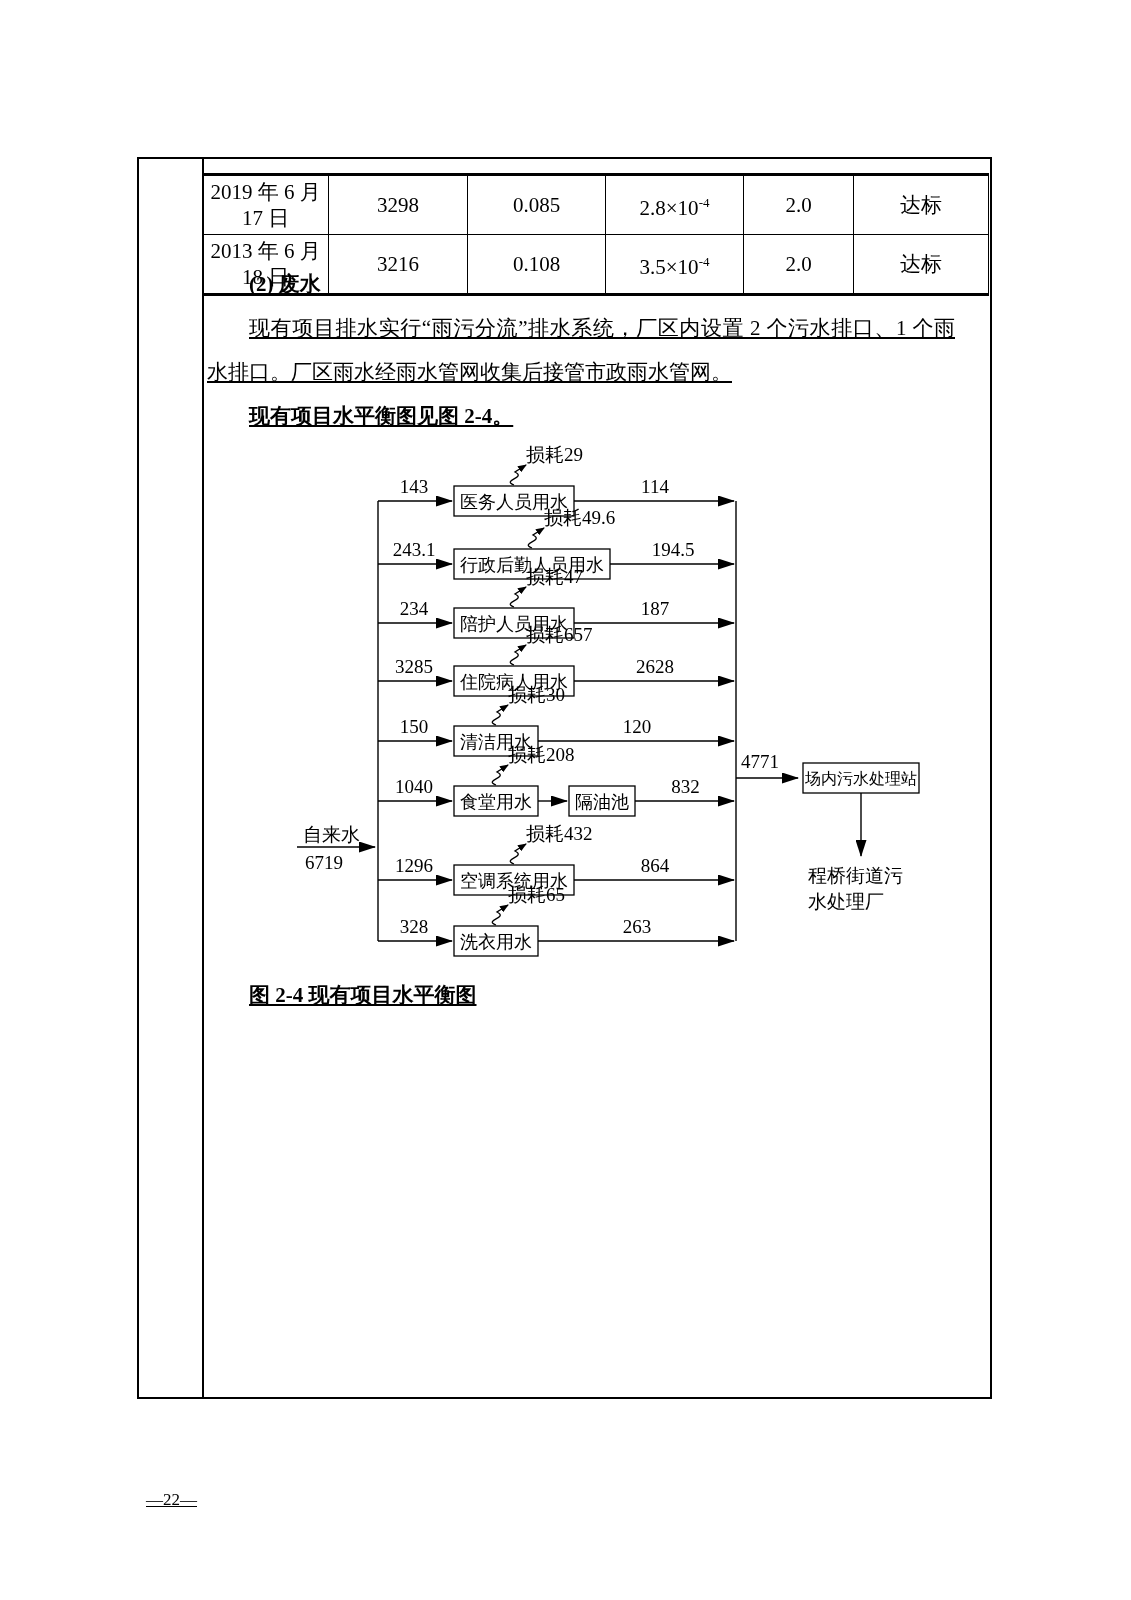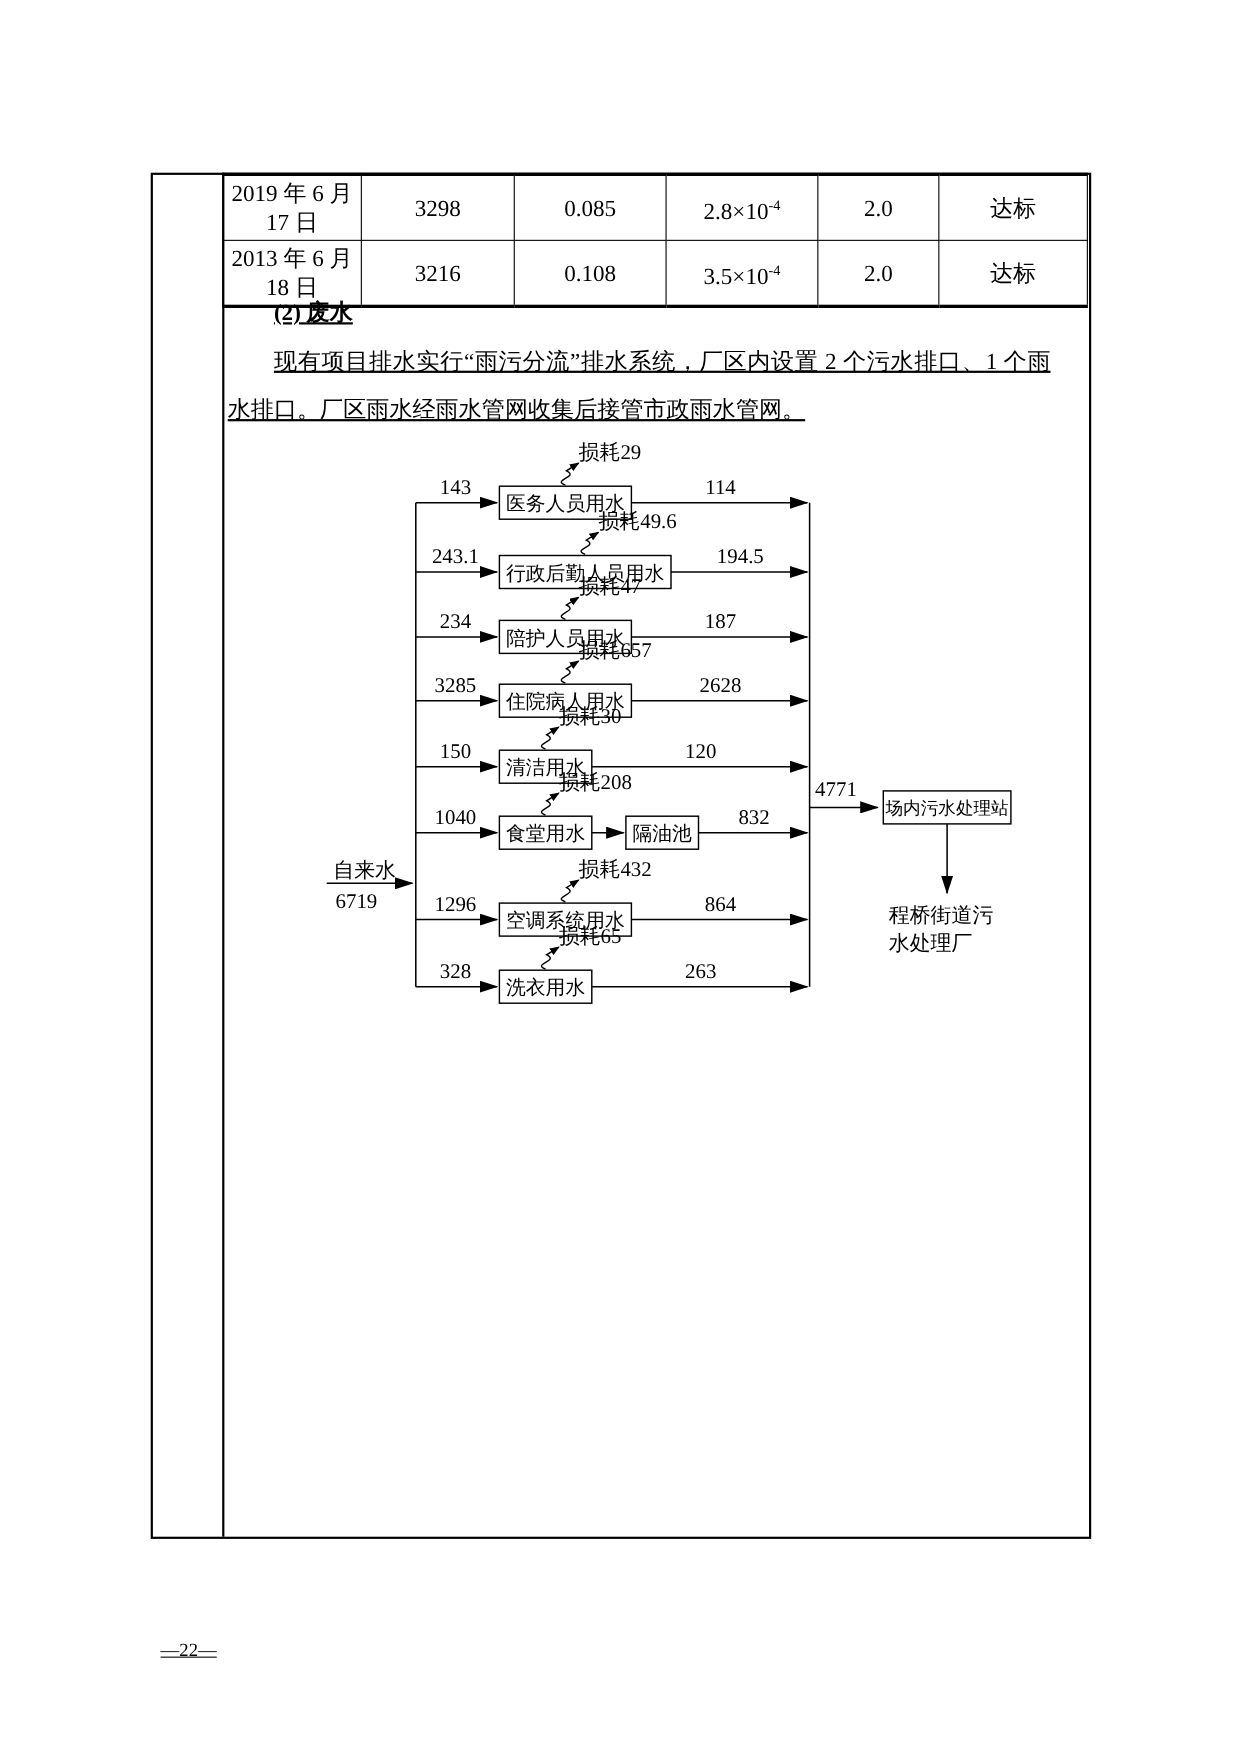--- a/index.html
+++ b/index.html
@@ -17,21 +17,21 @@
     width:851px;height:1238px;
     border:2px solid #000;
   }
   .left-strip-divider{
     position:absolute;left:202px;top:157px;
     width:0;height:1240px;
     border-left:2px solid #000;
   }
   
   table.data-table{
-    position:absolute;left:202px;top:157px;
+    position:absolute;left:202px;top:173px;
     border-collapse:collapse;
     table-layout:fixed;
     width:786px;
     font-size:21px;
   }
   table.data-table td{
     border:1.5px solid #000;
     text-align:center;
     vertical-align:middle;
     padding:3px 4px;
@@ -97,20 +97,21 @@
         <td><span>3.5×10</span><sup>-4</sup></td>
         <td>2.0</td>
         <td>达标</td>
       </tr>
     </tbody>
   </table>
 
   <div class="content">
     <p class="bold">(2) 废水</p>
     <p>现有项目排水实行“雨污分流”排水系统，厂区内设置 2 个污水排口、1 个雨水排口。厂区雨水经雨水管网收集后接管市政雨水管网。</p>
+    <p class="bold">现有项目水平衡图见图 2-4。</p>
 
     <div class="diagram-wrap">
       <svg id="water-diagram" width="660" height="520" viewBox="0 0 660 520">
           <defs>
             <marker id="arr" markerWidth="17" markerHeight="11" refX="16" refY="5.5" orient="auto" markerUnits="userSpaceOnUse">
               <path d="M0,0 L17,5.5 L0,11 Z" fill="#000"></path>
             </marker>
             <marker id="arrS" markerWidth="9" markerHeight="7" refX="8" refY="3.5" orient="auto" markerUnits="userSpaceOnUse">
               <path d="M0,0 L9,3.5 L0,7 Z" fill="#000"></path>
             </marker>
@@ -189,16 +190,17 @@
           <text x="16" y="431" text-anchor="start" font-size="19" fill="#000">6719</text>
           <line x1="447" y1="340" x2="509" y2="340" stroke="#000" stroke-width="1.4" marker-end="url(#arr)"></line>
           <text x="452" y="330" text-anchor="start" font-size="19" fill="#000">4771</text>
           <rect x="514" y="325" width="116" height="30" fill="#fff" stroke="#000" stroke-width="1.3"></rect>
           <text x="572" y="346" text-anchor="middle" font-size="16">场内污水处理站</text>
           <line x1="572" y1="355" x2="572" y2="418" stroke="#000" stroke-width="1.4" marker-end="url(#arr)"></line>
           <text x="519" y="444" font-size="19"><tspan x="519" dy="0">程桥街道污</tspan><tspan x="519" dy="26">水处理厂</tspan></text>
         </svg>
     </div>
 
+    <p class="caption">图 2-4 现有项目水平衡图</p>
   </div>
 
   <div class="page-number">—22—</div>
 </div>
 
 </body></html>

